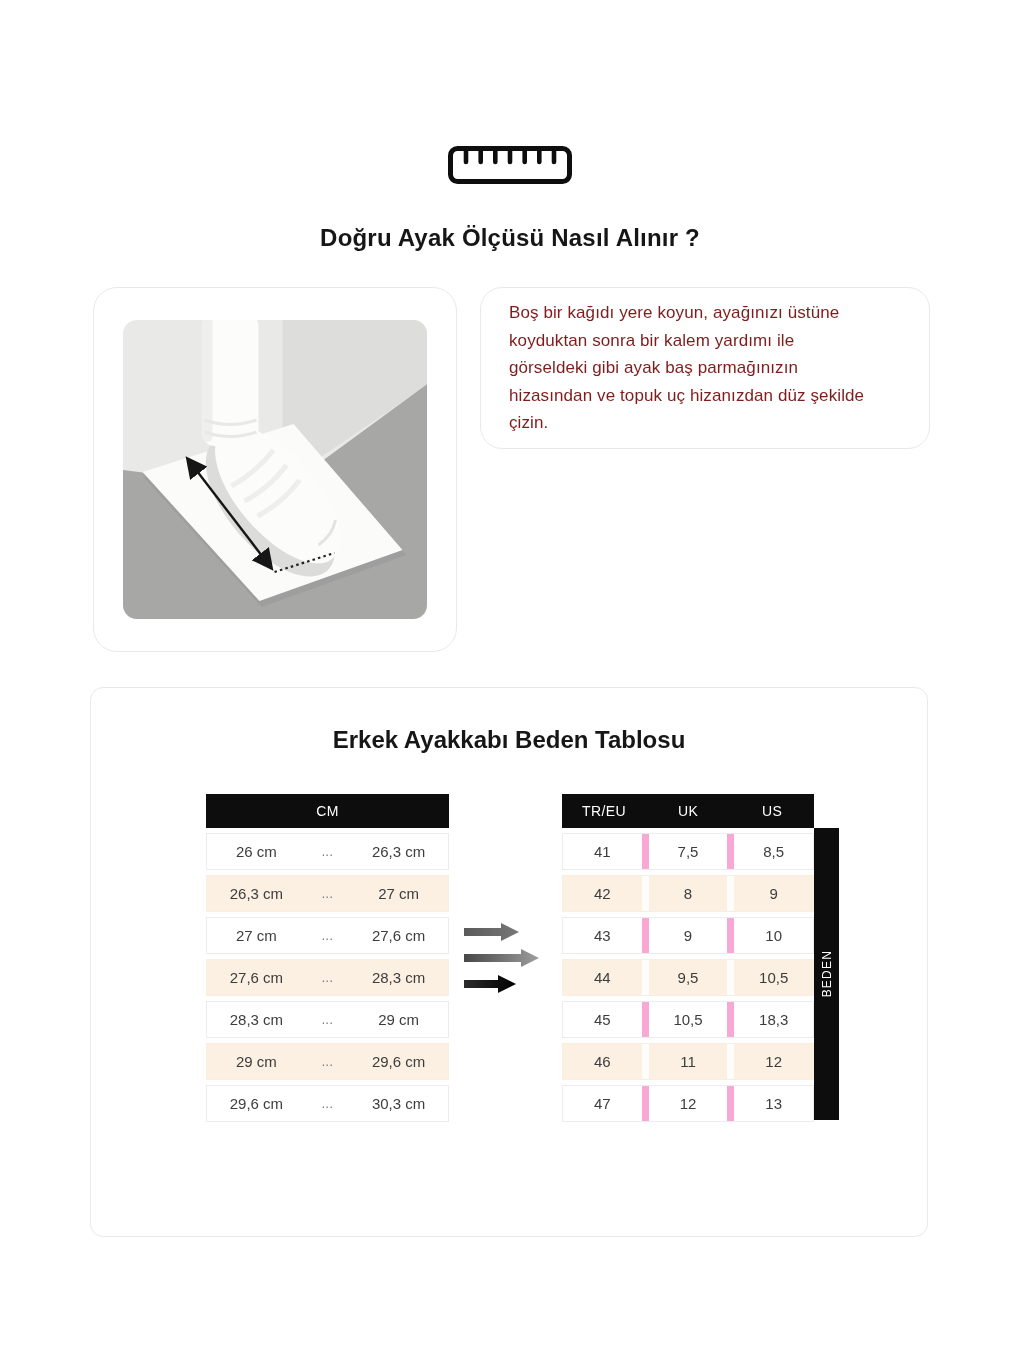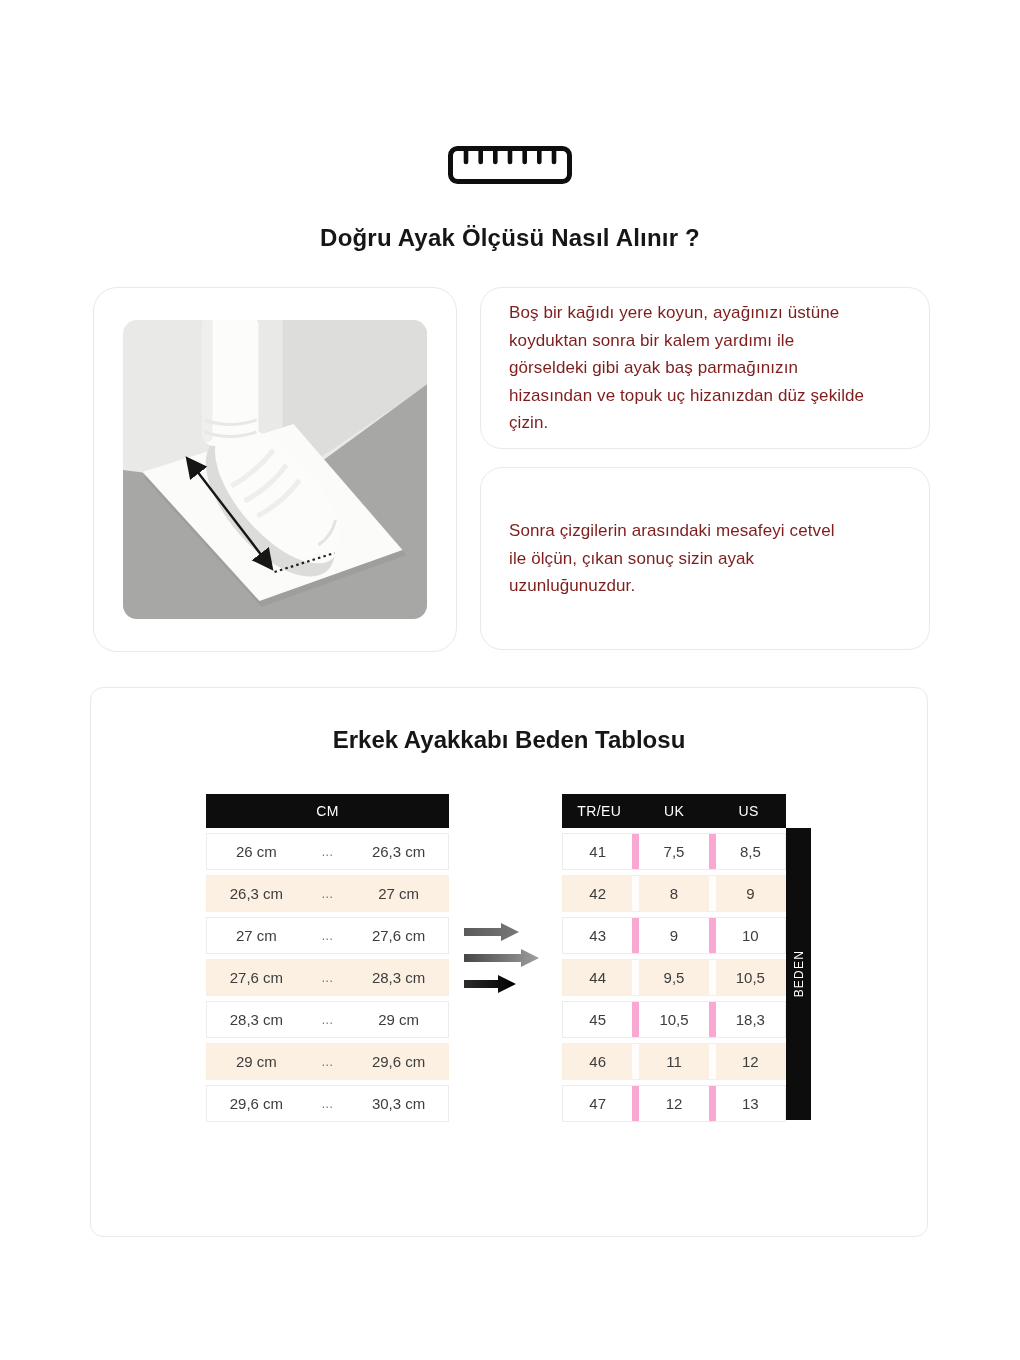--- a/index.html
+++ b/index.html
@@ -60,21 +60,21 @@
     background:#fff; border:1px solid #ececec;
     font-size:15px; color:var(--text,#3d3d3d);
   }
   .trow.stripe { background:var(--stripe,#fbf0e2); border-color:rgba(250,238,221,.95); }
   .cell { display:flex; align-items:center; justify-content:center; }
   .cm-row .from, .cm-row .to { flex:0 0 41%; }
   .cm-row .sep { flex:1; font-size:12px; color:#6f6f6f; letter-spacing:.5px; }
 
   .arrows-svg { margin:128px 15px 0 15px; flex:0 0 auto; }
 
-  .size-table { width:224px; margin-left:8px; }
+  .size-table { width:252px; margin-left:8px; }
   .size-head .cell { flex:1; }
   .size-row .cell { flex:1; border-left:7px solid #f9a8d4; }
   .size-row .cell:first-child { border-left:none; }
   .size-row.stripe .cell { border-left-color:rgba(255,255,255,.85); }
 
   .beden {
     width:25px; height:292px; margin-top:34px;
     background:var(--header-bg,#0d0d0d);
     display:flex; align-items:center; justify-content:center;
   }
@@ -138,23 +138,20 @@
 
         <line x1="66" y1="140" x2="148" y2="247" stroke="#161616" stroke-width="2.4" marker-start="url(#ah)" marker-end="url(#ah)"></line>
 
         <line x1="152" y1="252" x2="212" y2="233" stroke="#222222" stroke-width="2.2" stroke-dasharray="2.5 3.2"></line>
       </svg>
     </div>
 
     <div class="text-col">
       <div class="text-card step1">
         <p>Boş bir kağıdı yere koyun, ayağınızı üstüne koyduktan sonra bir kalem yardımı ile görseldeki gibi ayak baş parmağınızın hizasından ve topuk uç hizanızdan düz şekilde çizin.</p>
-      </div>
-      <div class="text-card step2">
-        <p>Sonra çizgilerin arasındaki mesafeyi cetvel ile ölçün, çıkan sonuç sizin ayak uzunluğunuzdur.</p>
       </div>
     </div>
 
   </div>
 
   <div class="size-card">
     <h2 class="size-title">Erkek Ayakkabı Beden Tablosu</h2>
 
     <div class="tables">
 

